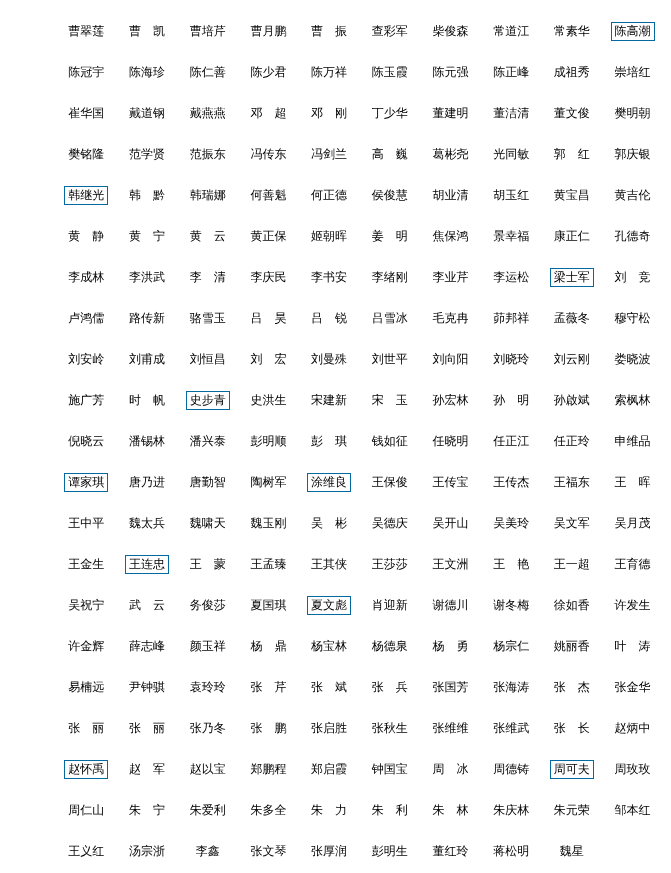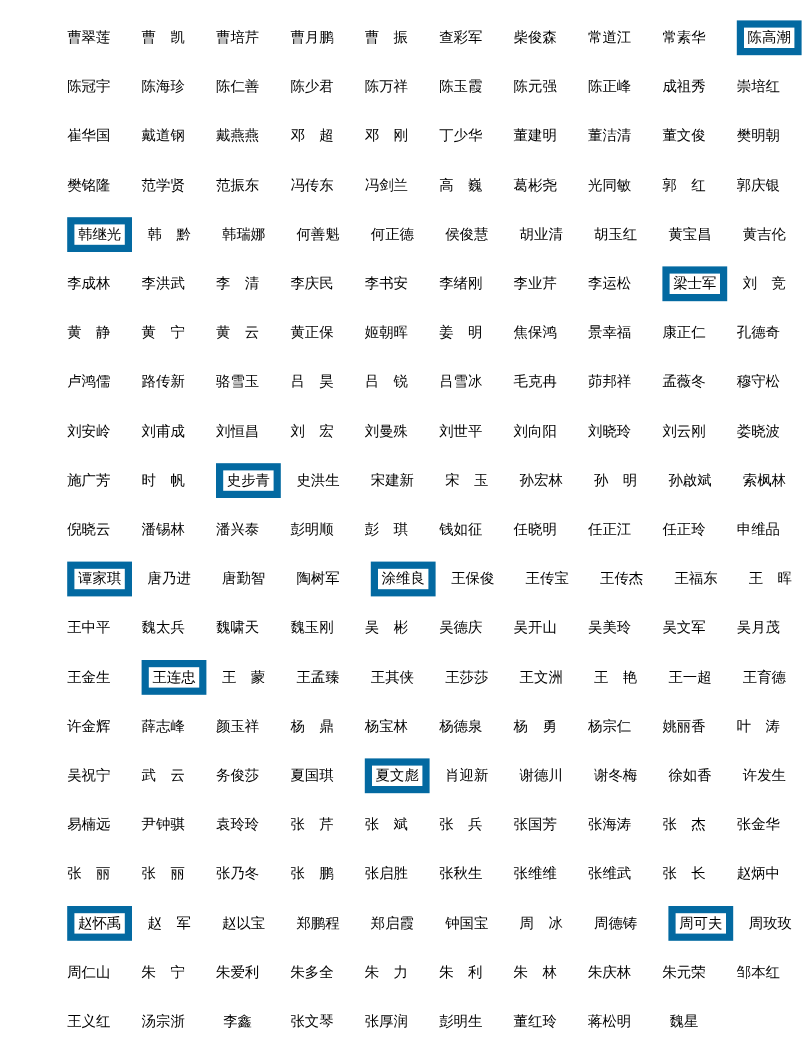--- a/index.html
+++ b/index.html
@@ -7,21 +7,21 @@
     width: 671px;
     height: 873px;
     background: #ffffff;
     font-family: "DejaVu Sans", "Liberation Sans", sans-serif;
     overflow: hidden;
   }
   .name-grid {
     box-sizing: border-box;
     width: 671px;
     height: 730px;
-    padding: 11px 8px 0 43px;
+    padding: 11px 8px 0 56px;
   }
   .row {
     display: flex;
     height: 41px;
     align-items: center;
   }
   .cell {
     flex: 0 0 10%;
     display: flex;
     justify-content: center;
@@ -30,22 +30,21 @@
   .name {
     font-size: 12px;
     line-height: 13px;
     color: #000000;
     white-space: pre;
     padding: 2px 3px;
     border: 1px solid transparent;
     cursor: default;
   }
   .name.selected {
-    border: 6px solid #0369a1;
-    margin-left: 13px;
+    border: 1px solid #0369a1;
   }
 </style>
 </head>
 <body>
 
 <div class="name-grid">
     <div class="row">
       <div class="cell">
         <span class="name">曹翠莲</span>
       </div>
@@ -200,20 +199,52 @@
       </div>
       <div class="cell">
         <span class="name">黄宝昌</span>
       </div>
       <div class="cell">
         <span class="name">黄吉伦</span>
       </div>
     </div>
     <div class="row">
       <div class="cell">
+        <span class="name">黄　静</span>
+      </div>
+      <div class="cell">
+        <span class="name">黄　宁</span>
+      </div>
+      <div class="cell">
+        <span class="name">黄　云</span>
+      </div>
+      <div class="cell">
+        <span class="name">黄正保</span>
+      </div>
+      <div class="cell">
+        <span class="name">姬朝晖</span>
+      </div>
+      <div class="cell">
+        <span class="name">姜　明</span>
+      </div>
+      <div class="cell">
+        <span class="name">焦保鸿</span>
+      </div>
+      <div class="cell">
+        <span class="name">景幸福</span>
+      </div>
+      <div class="cell">
+        <span class="name">康正仁</span>
+      </div>
+      <div class="cell">
+        <span class="name">孔德奇</span>
+      </div>
+    </div>
+    <div class="row">
+      <div class="cell">
         <span class="name">李成林</span>
       </div>
       <div class="cell">
         <span class="name">李洪武</span>
       </div>
       <div class="cell">
         <span class="name">李　清</span>
       </div>
       <div class="cell">
         <span class="name">李庆民</span>
@@ -232,52 +263,20 @@
       </div>
       <div class="cell">
         <span class="name selected">梁士军</span>
       </div>
       <div class="cell">
         <span class="name">刘　竞</span>
       </div>
     </div>
     <div class="row">
       <div class="cell">
-        <span class="name">黄　静</span>
-      </div>
-      <div class="cell">
-        <span class="name">黄　宁</span>
-      </div>
-      <div class="cell">
-        <span class="name">黄　云</span>
-      </div>
-      <div class="cell">
-        <span class="name">黄正保</span>
-      </div>
-      <div class="cell">
-        <span class="name">姬朝晖</span>
-      </div>
-      <div class="cell">
-        <span class="name">姜　明</span>
-      </div>
-      <div class="cell">
-        <span class="name">焦保鸿</span>
-      </div>
-      <div class="cell">
-        <span class="name">景幸福</span>
-      </div>
-      <div class="cell">
-        <span class="name">康正仁</span>
-      </div>
-      <div class="cell">
-        <span class="name">孔德奇</span>
-      </div>
-    </div>
-    <div class="row">
-      <div class="cell">
         <span class="name">卢鸿儒</span>
       </div>
       <div class="cell">
         <span class="name">路传新</span>
       </div>
       <div class="cell">
         <span class="name">骆雪玉</span>
       </div>
       <div class="cell">
         <span class="name">吕　昊</span>
@@ -488,20 +487,52 @@
       </div>
       <div class="cell">
         <span class="name">王一超</span>
       </div>
       <div class="cell">
         <span class="name">王育德</span>
       </div>
     </div>
     <div class="row">
       <div class="cell">
+        <span class="name">吴祝宁</span>
+      </div>
+      <div class="cell">
+        <span class="name">武　云</span>
+      </div>
+      <div class="cell">
+        <span class="name">务俊莎</span>
+      </div>
+      <div class="cell">
+        <span class="name">夏国琪</span>
+      </div>
+      <div class="cell">
+        <span class="name selected">夏文彪</span>
+      </div>
+      <div class="cell">
+        <span class="name">肖迎新</span>
+      </div>
+      <div class="cell">
+        <span class="name">谢德川</span>
+      </div>
+      <div class="cell">
+        <span class="name">谢冬梅</span>
+      </div>
+      <div class="cell">
+        <span class="name">徐如香</span>
+      </div>
+      <div class="cell">
+        <span class="name">许发生</span>
+      </div>
+    </div>
+    <div class="row">
+      <div class="cell">
         <span class="name">许金辉</span>
       </div>
       <div class="cell">
         <span class="name">薛志峰</span>
       </div>
       <div class="cell">
         <span class="name">颜玉祥</span>
       </div>
       <div class="cell">
         <span class="name">杨　鼎</span>
@@ -516,52 +547,20 @@
         <span class="name">杨　勇</span>
       </div>
       <div class="cell">
         <span class="name">杨宗仁</span>
       </div>
       <div class="cell">
         <span class="name">姚丽香</span>
       </div>
       <div class="cell">
         <span class="name">叶　涛</span>
-      </div>
-    </div>
-    <div class="row">
-      <div class="cell">
-        <span class="name">吴祝宁</span>
-      </div>
-      <div class="cell">
-        <span class="name">武　云</span>
-      </div>
-      <div class="cell">
-        <span class="name">务俊莎</span>
-      </div>
-      <div class="cell">
-        <span class="name">夏国琪</span>
-      </div>
-      <div class="cell">
-        <span class="name selected">夏文彪</span>
-      </div>
-      <div class="cell">
-        <span class="name">肖迎新</span>
-      </div>
-      <div class="cell">
-        <span class="name">谢德川</span>
-      </div>
-      <div class="cell">
-        <span class="name">谢冬梅</span>
-      </div>
-      <div class="cell">
-        <span class="name">徐如香</span>
-      </div>
-      <div class="cell">
-        <span class="name">许发生</span>
       </div>
     </div>
     <div class="row">
       <div class="cell">
         <span class="name">易楠远</span>
       </div>
       <div class="cell">
         <span class="name">尹钟骐</span>
       </div>
       <div class="cell">

